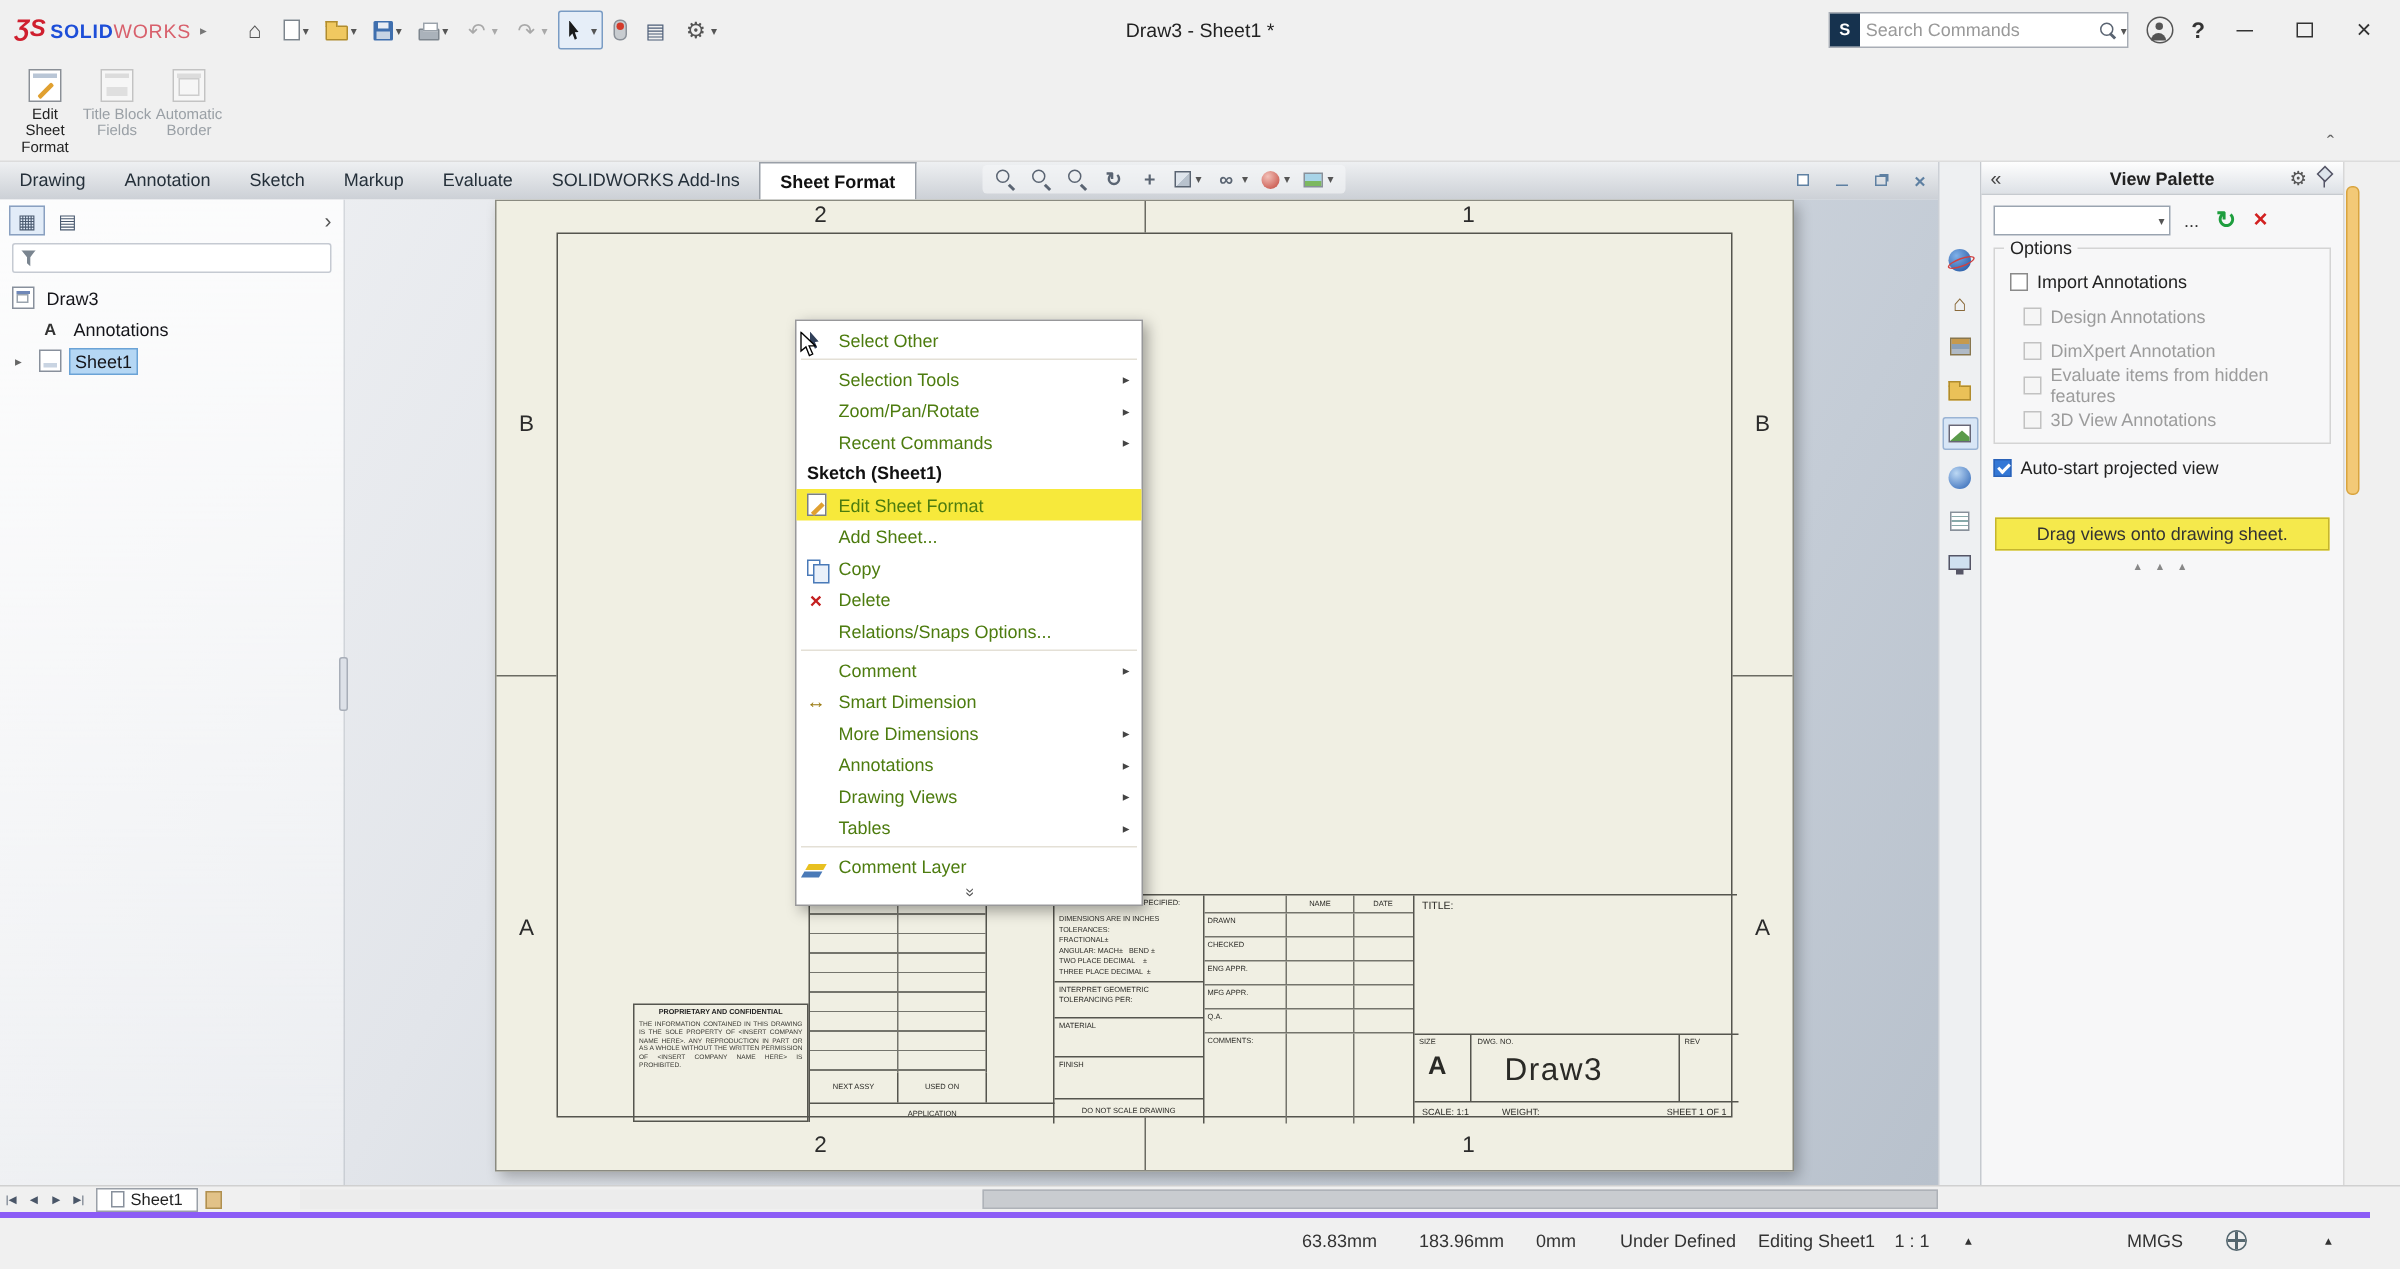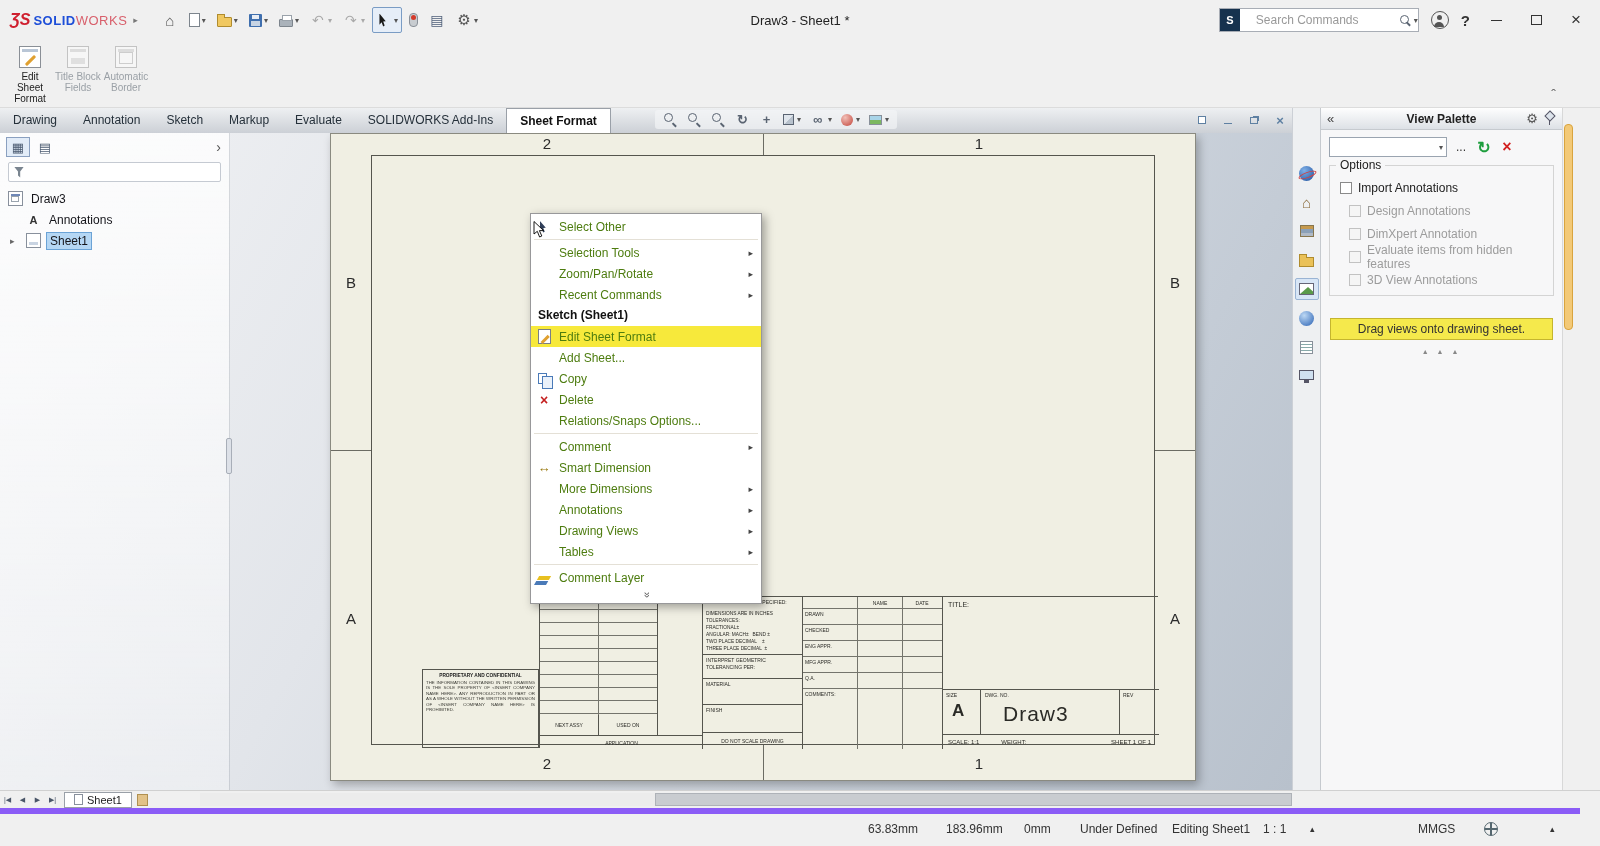--- a/index.html
+++ b/index.html
@@ -31,21 +31,21 @@
   .tic-print::before{content:"";position:absolute;top:-5px;left:2px;width:8px;height:4px;background:#fff;border:1px solid #9aa2aa;}
   .cur-arrow{width:9px;height:13px;background:#1a1a1a;clip-path:polygon(0 0,0 86%,24% 68%,42% 100%,58% 93%,42% 62%,70% 60%);}
   .tic-rebuild{width:9px;height:14px;background:#c8ccd0;border:1px solid #8a9098;border-radius:4px;position:relative;min-width:0;}
   .tic-rebuild::before{content:"";position:absolute;top:1px;left:1px;width:5px;height:5px;border-radius:50%;background:#d43a2a;}
   .tic-file-properties{color:#50607a;}
   .tic-options{font-size:15px;}
   .tb-title{position:absolute;left:50%;top:50%;transform:translate(-50%,-50%);font-size:13px;color:#222;white-space:nowrap;}
   .tb-right{position:absolute;right:10px;top:0;height:40px;display:flex;align-items:center;gap:12px;}
   .searchbox{display:flex;align-items:center;width:200px;height:24px;background:#fff;border:1px solid #a8adb5;}
   .search-badge{width:20px;height:22px;background:#16324e;color:#fff;font-size:11px;font-weight:bold;display:flex;align-items:center;justify-content:center;flex:none;}
-  .search-input{flex:1;border:none;outline:none;font-size:12px;padding:0 16px;min-width:0;font-family:"Liberation Sans",sans-serif;color:#0c4a6e;}
+  .search-input{flex:1;border:none;outline:none;font-size:12px;padding:0 4px;min-width:0;font-family:"Liberation Sans",sans-serif;color:#0c4a6e;}
   .search-input::placeholder{color:#999;}
   .mag{position:relative;width:13px;height:13px;flex:none;}
   .mag::before{content:"";position:absolute;top:1px;left:1px;width:7px;height:7px;border:1.5px solid #5a6472;border-radius:50%;}
   .mag::after{content:"";position:absolute;width:5px;height:1.5px;background:#5a6472;transform:rotate(45deg);bottom:2px;right:1px;}
   .user-ic{position:relative;width:18px;height:18px;border:1.5px solid #555;border-radius:50%;}
   .user-ic::before{content:"";position:absolute;top:3px;left:5px;width:5px;height:5px;border-radius:50%;background:#555;}
   .user-ic::after{content:"";position:absolute;bottom:1px;left:2.5px;width:10px;height:5px;border-radius:5px 5px 0 0;background:#555;}
   .help-ic{font-size:15px;font-weight:bold;color:#333;}
   .win-btn{width:28px;text-align:center;display:flex;align-items:center;justify-content:center;height:30px;}
   .wm-min{width:11px;height:1px;background:#333;display:inline-block;}
@@ -240,21 +240,21 @@
   
   .sheettab-bar{position:absolute;left:0;top:790px;width:1600px;height:18px;background:#f0f0f0;border-top:1px solid #d0d0d0;display:flex;align-items:center;font-size:11px;}
   .nav-btn{width:15px;height:14px;display:flex;align-items:center;justify-content:center;font-size:7px;color:#4a5668;}
   .stab{display:flex;align-items:center;gap:4px;background:#fff;border:1px solid #9aa0a8;height:16px;padding:0 9px;margin-left:4px;font-size:11px;color:#222;}
   .stab-ic{width:9px;height:11px;background:#fff;border:1px solid #88909c;}
   .addtab-ic{width:11px;height:12px;background:#e2c288;border:1px solid #b09050;margin-left:5px;}
   .hscroll-track{position:absolute;left:200px;right:308px;top:2px;bottom:2px;background:#ececec;}
   .hscroll-thumb{position:absolute;left:455px;right:0;top:0;bottom:0;background:#c9ccd0;border:1px solid #aeb2b8;}
 
   
-  .statusbar{position:absolute;left:0;top:808px;width:1580px;height:38px;background:#f0f0f0;border-top:6px solid #8b5cf6;padding-left:12px;}
+  .statusbar{position:absolute;left:0;top:808px;width:1580px;height:38px;background:#f0f0f0;border-top:4px solid #8b5cf6;padding-left:12px;}
   .sb-item{position:absolute;top:8px;font-size:12px;color:#333;white-space:nowrap;}
   .sb-caret{position:absolute;top:10px;font-size:9px;color:#333;}
   .sb-units{position:absolute;top:8px;font-size:12px;color:#333;}
   .sb-globe{position:absolute;top:8px;width:14px;height:14px;border:1px solid #55676f;border-radius:50%;
     background:linear-gradient(transparent 44%,#55676f 44% 56%,transparent 56%),linear-gradient(90deg,transparent 44%,#55676f 44% 56%,transparent 56%);}
 </style>
 </head>
 <body>
 
 <div id="app">
@@ -714,20 +714,24 @@
           <div class="vp-check-row indent">
             <span class="cb disabled"></span>
             <span class="cb-label off">Evaluate items from hidden features</span>
           </div>
           <div class="vp-check-row indent">
             <span class="cb disabled"></span>
             <span class="cb-label off">3D View Annotations</span>
           </div>
         </div>
     </div>
+    <div id="vp-autostart" class="vp-check-row">
+        <span class="cb checked"></span>
+        <span class="cb-label">Auto-start projected view</span>
+      </div>
     <div class="vp-hint">Drag views onto drawing sheet.</div>
     <div class="vp-splitter">▲ ▲ ▲</div>
   </div>
 
   <div class="right-scroll">
     <div class="rs-thumb"></div>
   </div>
   <div class="right-edge"></div>
 
   <div class="sheettab-bar">

